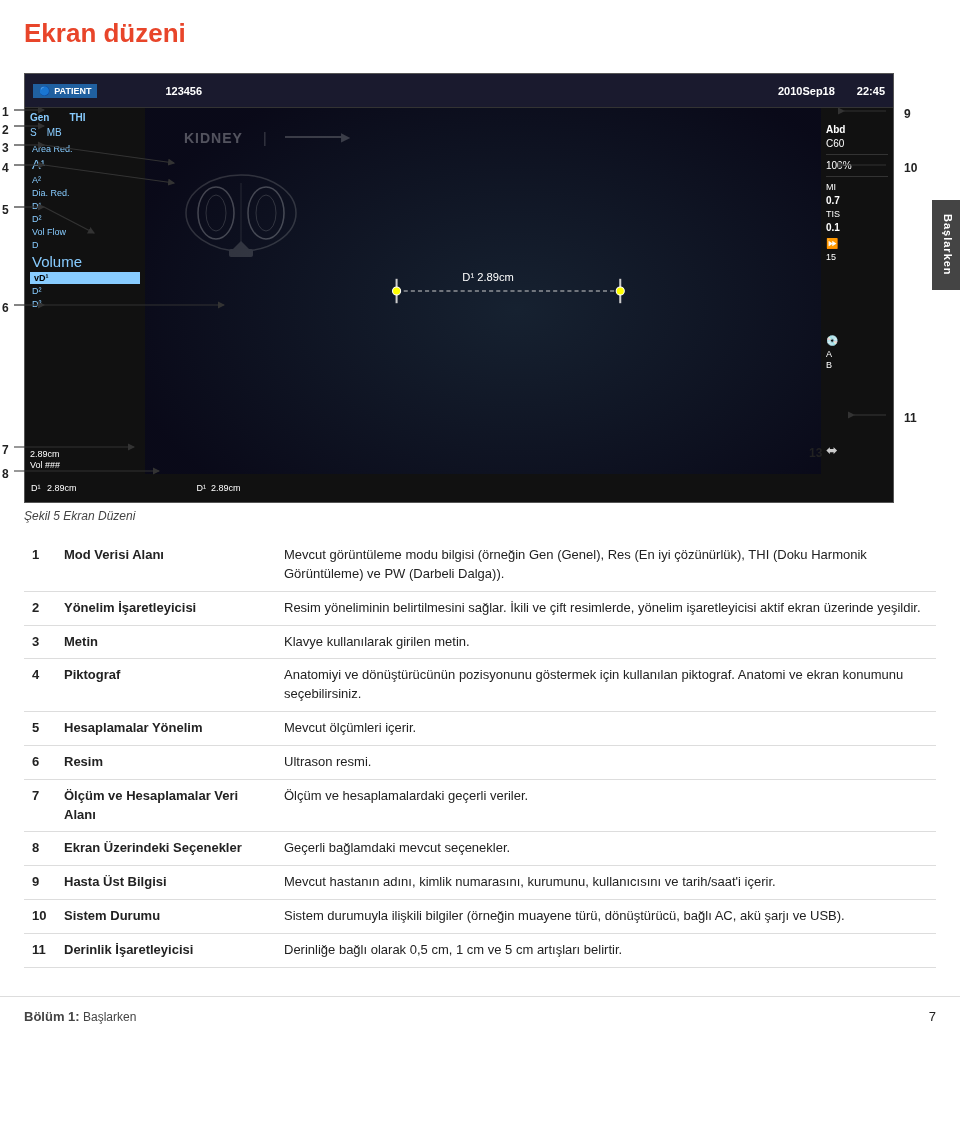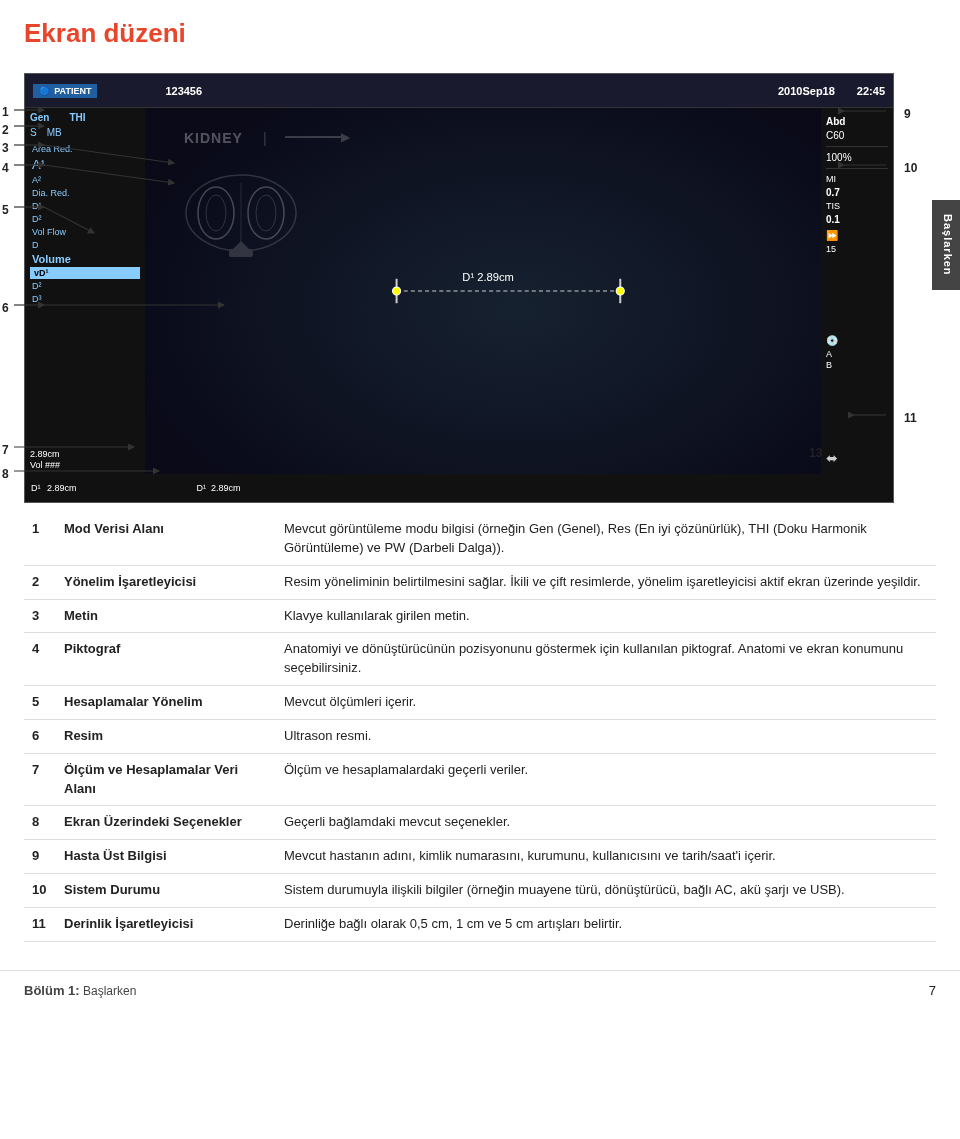--- a/index.html
+++ b/index.html
@@ -175,21 +175,21 @@
           </div>
 
           <div style="color:#88ccff; font-size:9px; padding:1px 2px;">Area Red.</div>
           <div style="color:#88ccff; font-size:13px; padding:1px 2px;">A¹</div>
           <div style="color:#88ccff; font-size:9px; padding:1px 2px;">A²</div>
           <div style="color:#88ccff; font-size:9px; padding:1px 2px;">Dia. Red.</div>
           <div style="color:#88ccff; font-size:9px; padding:1px 2px;">D¹</div>
           <div style="color:#88ccff; font-size:9px; padding:1px 2px;">D²</div>
           <div style="color:#88ccff; font-size:9px; padding:1px 2px;">Vol Flow</div>
           <div style="color:#88ccff; font-size:9px; padding:1px 2px;">D</div>
-          <div style="color:#88ccff; font-size:11px; padding:1px 2px;font-weight:bold;">Volume</div>
+          <div style="color:#88ccff; font-size:15px; padding:1px 2px;">Volume</div>
           <div style="background:#88ccff; color:#000; font-size:9px; padding:1px 4px; font-weight:bold;">vD¹</div>
           <div style="color:#88ccff; font-size:9px; padding:1px 2px;">D²</div>
           <div style="color:#88ccff; font-size:9px; padding:1px 2px;">D³</div>
           <div style="flex:1;"></div>
 
           <div style="color:#fff; font-size:9px; padding-top:6px;">2.89cm</div>
           <div style="color:#fff; font-size:9px;">Vol ###</div>
         </div>
 
         <div style="flex:1; background:#0d0d1a; position:relative; overflow:hidden;">
@@ -227,21 +227,21 @@
             <line x1="420" y1="168" x2="420" y2="192" stroke="#ccc" stroke-width="2"></line>
 
             <circle cx="200" cy="180" r="4" fill="#ff0" stroke="#fff" stroke-width="1"></circle>
 
             <circle cx="420" cy="180" r="4" fill="#ff0" stroke="#fff" stroke-width="1"></circle>
 
             <text x="290" y="170" fill="#fff" font-size="11" text-anchor="middle">D¹  2.89cm</text>
           </svg>
         </div>
 
-        <div style="width:72px; background:#111; padding:8px 5px; display:flex; flex-direction:column; gap:3px; align-items:flex-start;">
+        <div style="width:72px; background:#111; padding:16px 5px; display:flex; flex-direction:column; gap:3px; align-items:flex-start;">
           <div style="color:#fff; font-size:10px; font-weight:bold;">Abd</div>
           <div style="color:#fff; font-size:10px;">C60</div>
           <div style="width:100%; height:1px; background:#333; margin:2px 0;"></div>
           <div style="color:#fff; font-size:10px;">100%</div>
           <div style="width:100%; height:1px; background:#333; margin:2px 0;"></div>
           <div style="color:#fff; font-size:9px;">MI</div>
           <div style="color:#fff; font-size:10px; font-weight:bold;">0.7</div>
           <div style="color:#fff; font-size:9px;">TIS</div>
           <div style="color:#fff; font-size:10px; font-weight:bold;">0.1</div>
 
@@ -320,20 +320,21 @@
           <path d="M0,0 L6,3 L0,6 Z" fill="#333"></path>
         </marker>
         <marker id="arr2" markerWidth="6" markerHeight="6" refX="1" refY="3" orient="auto">
           <path d="M6,0 L0,3 L6,6 Z" fill="#333"></path>
         </marker>
       </defs>
     </svg>
 
   </div>
 
+  <div style="font-size:12px; color:#444; margin-bottom:12px; font-style:italic;">Şekil 5  Ekran Düzeni</div>
 
   <table class="info-table">
     <tbody id="table-body">
     <tr>
           <td style="font-weight: bold; width: 32px;">1</td>
           <td style="font-weight: bold; width: 220px; vertical-align: top;">Mod Verisi Alanı</td>
           <td style="vertical-align: top;">Mevcut görüntüleme modu bilgisi (örneğin Gen (Genel), Res (En iyi çözünürlük), THI (Doku Harmonik Görüntüleme) ve PW (Darbeli Dalga)).</td>
         </tr>
         <tr>
           <td style="font-weight: bold; width: 32px;">2</td>

